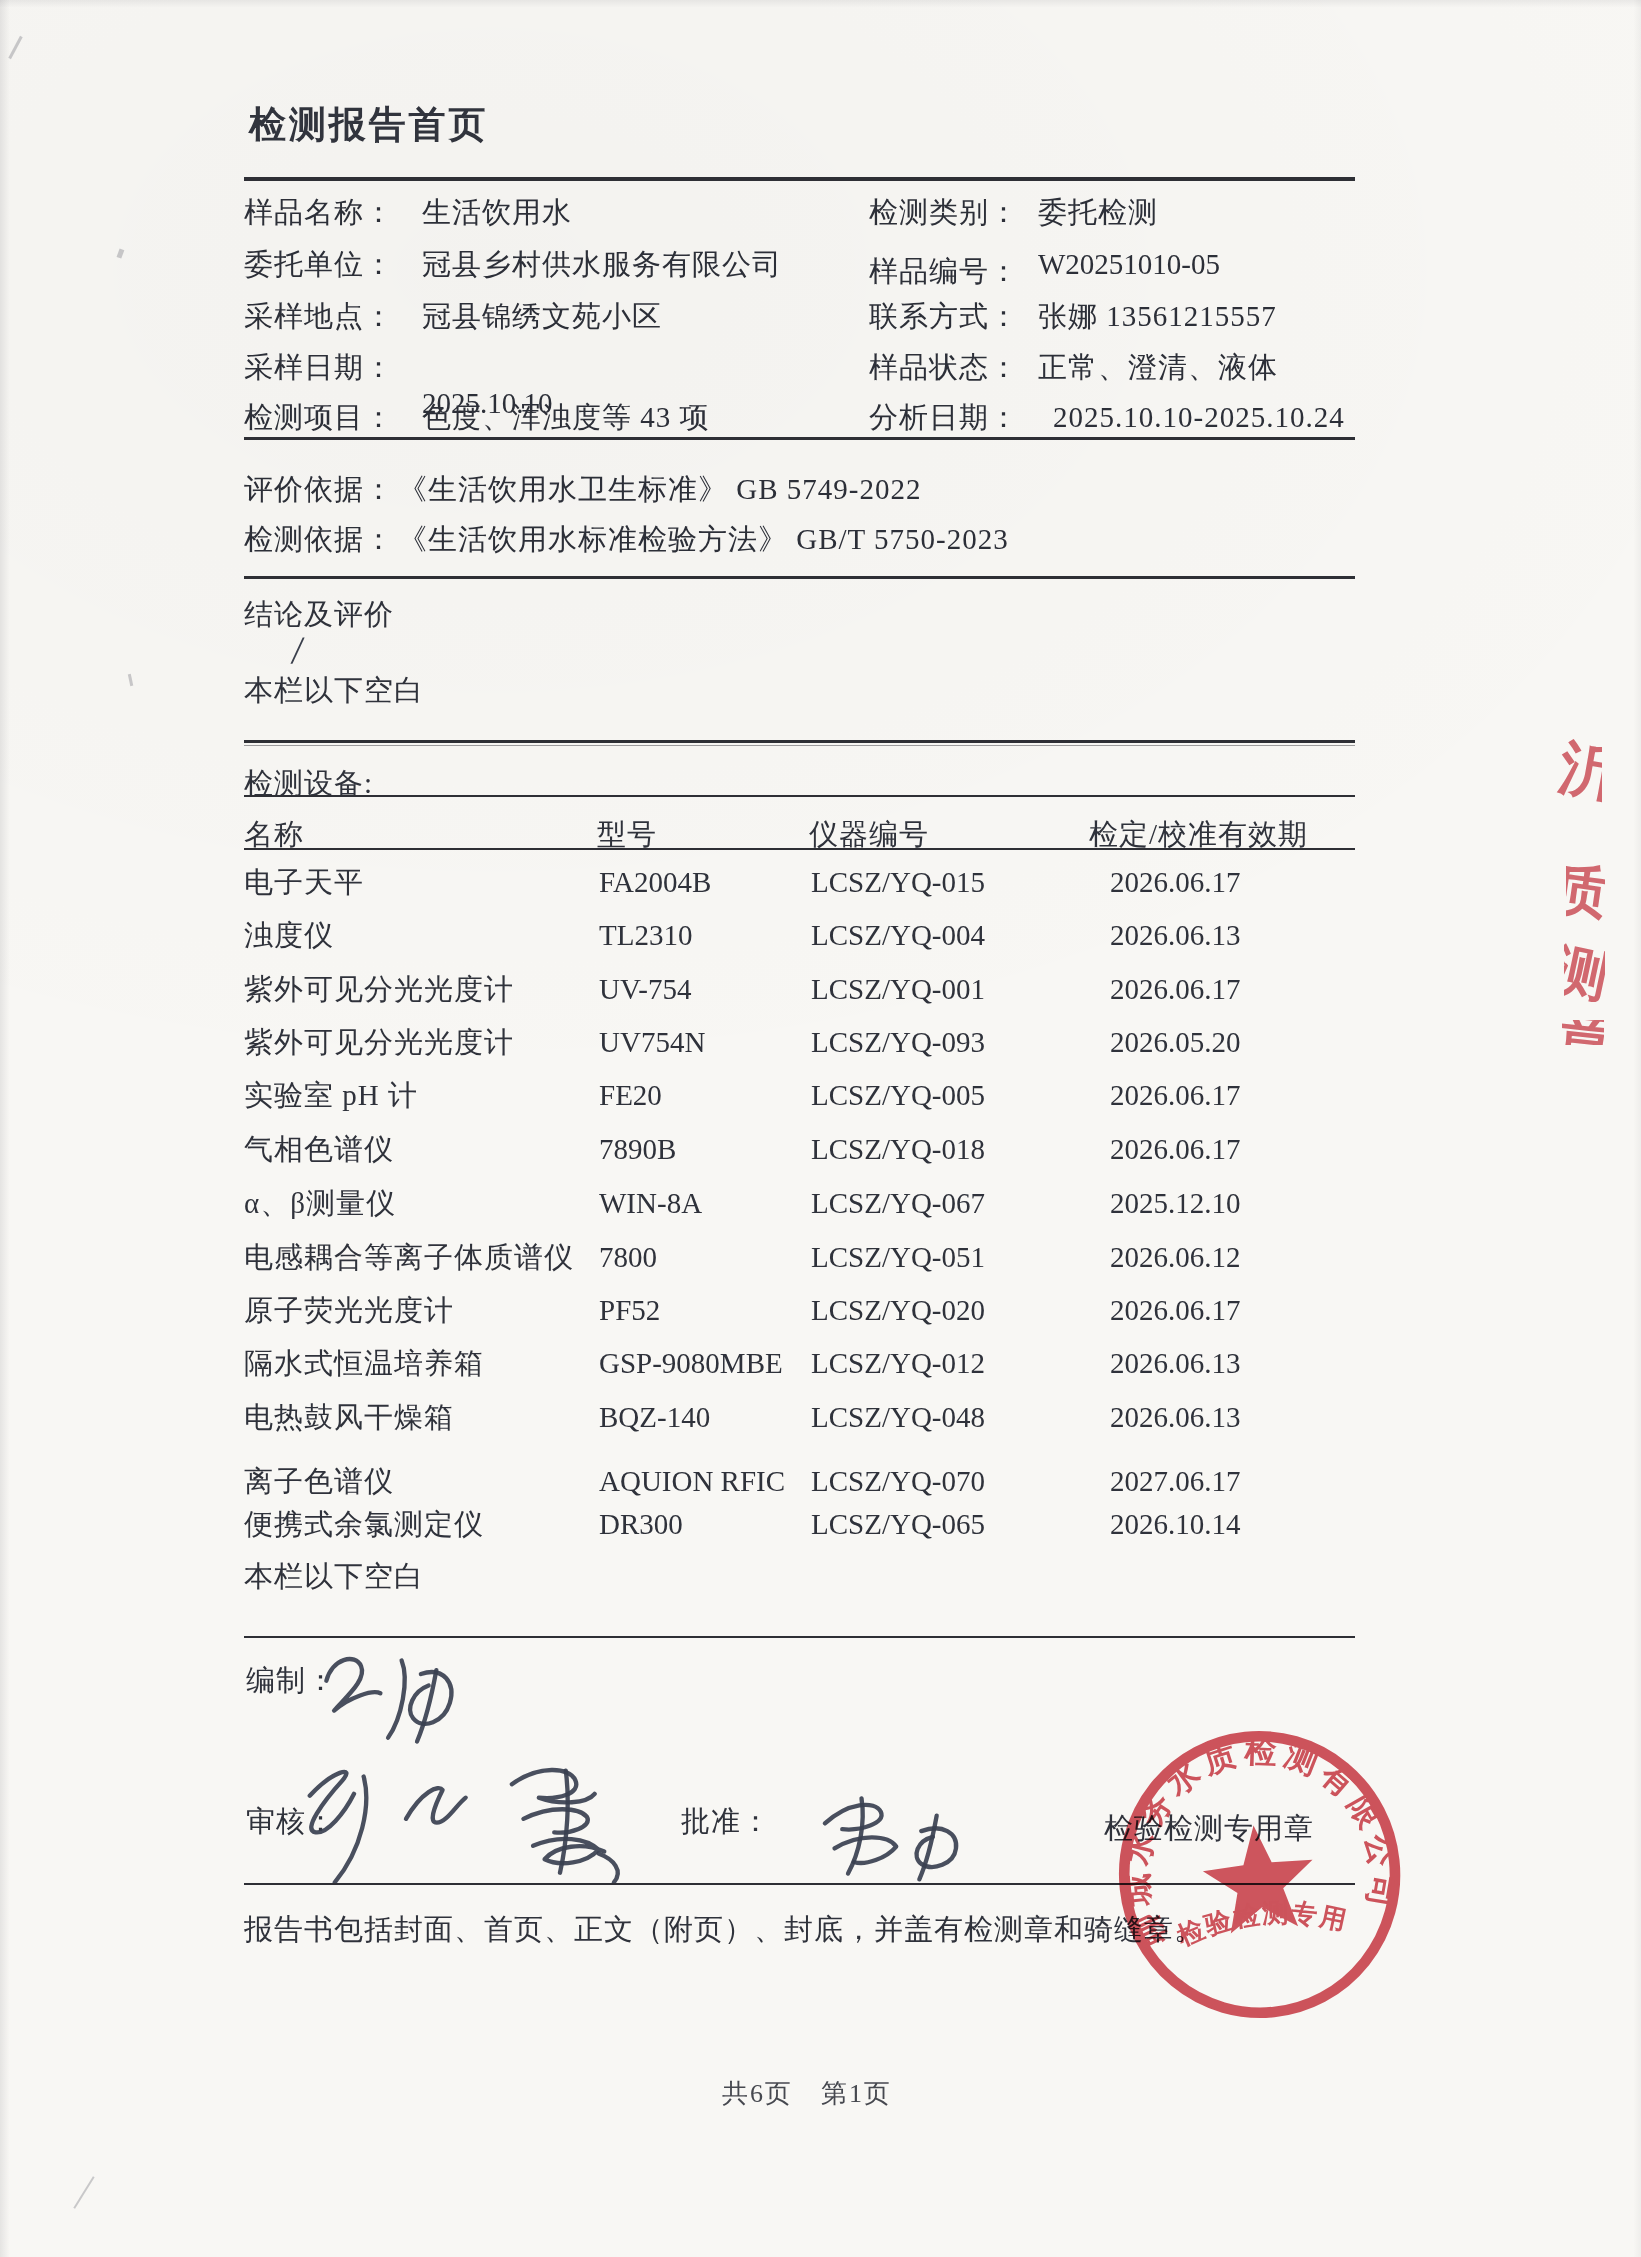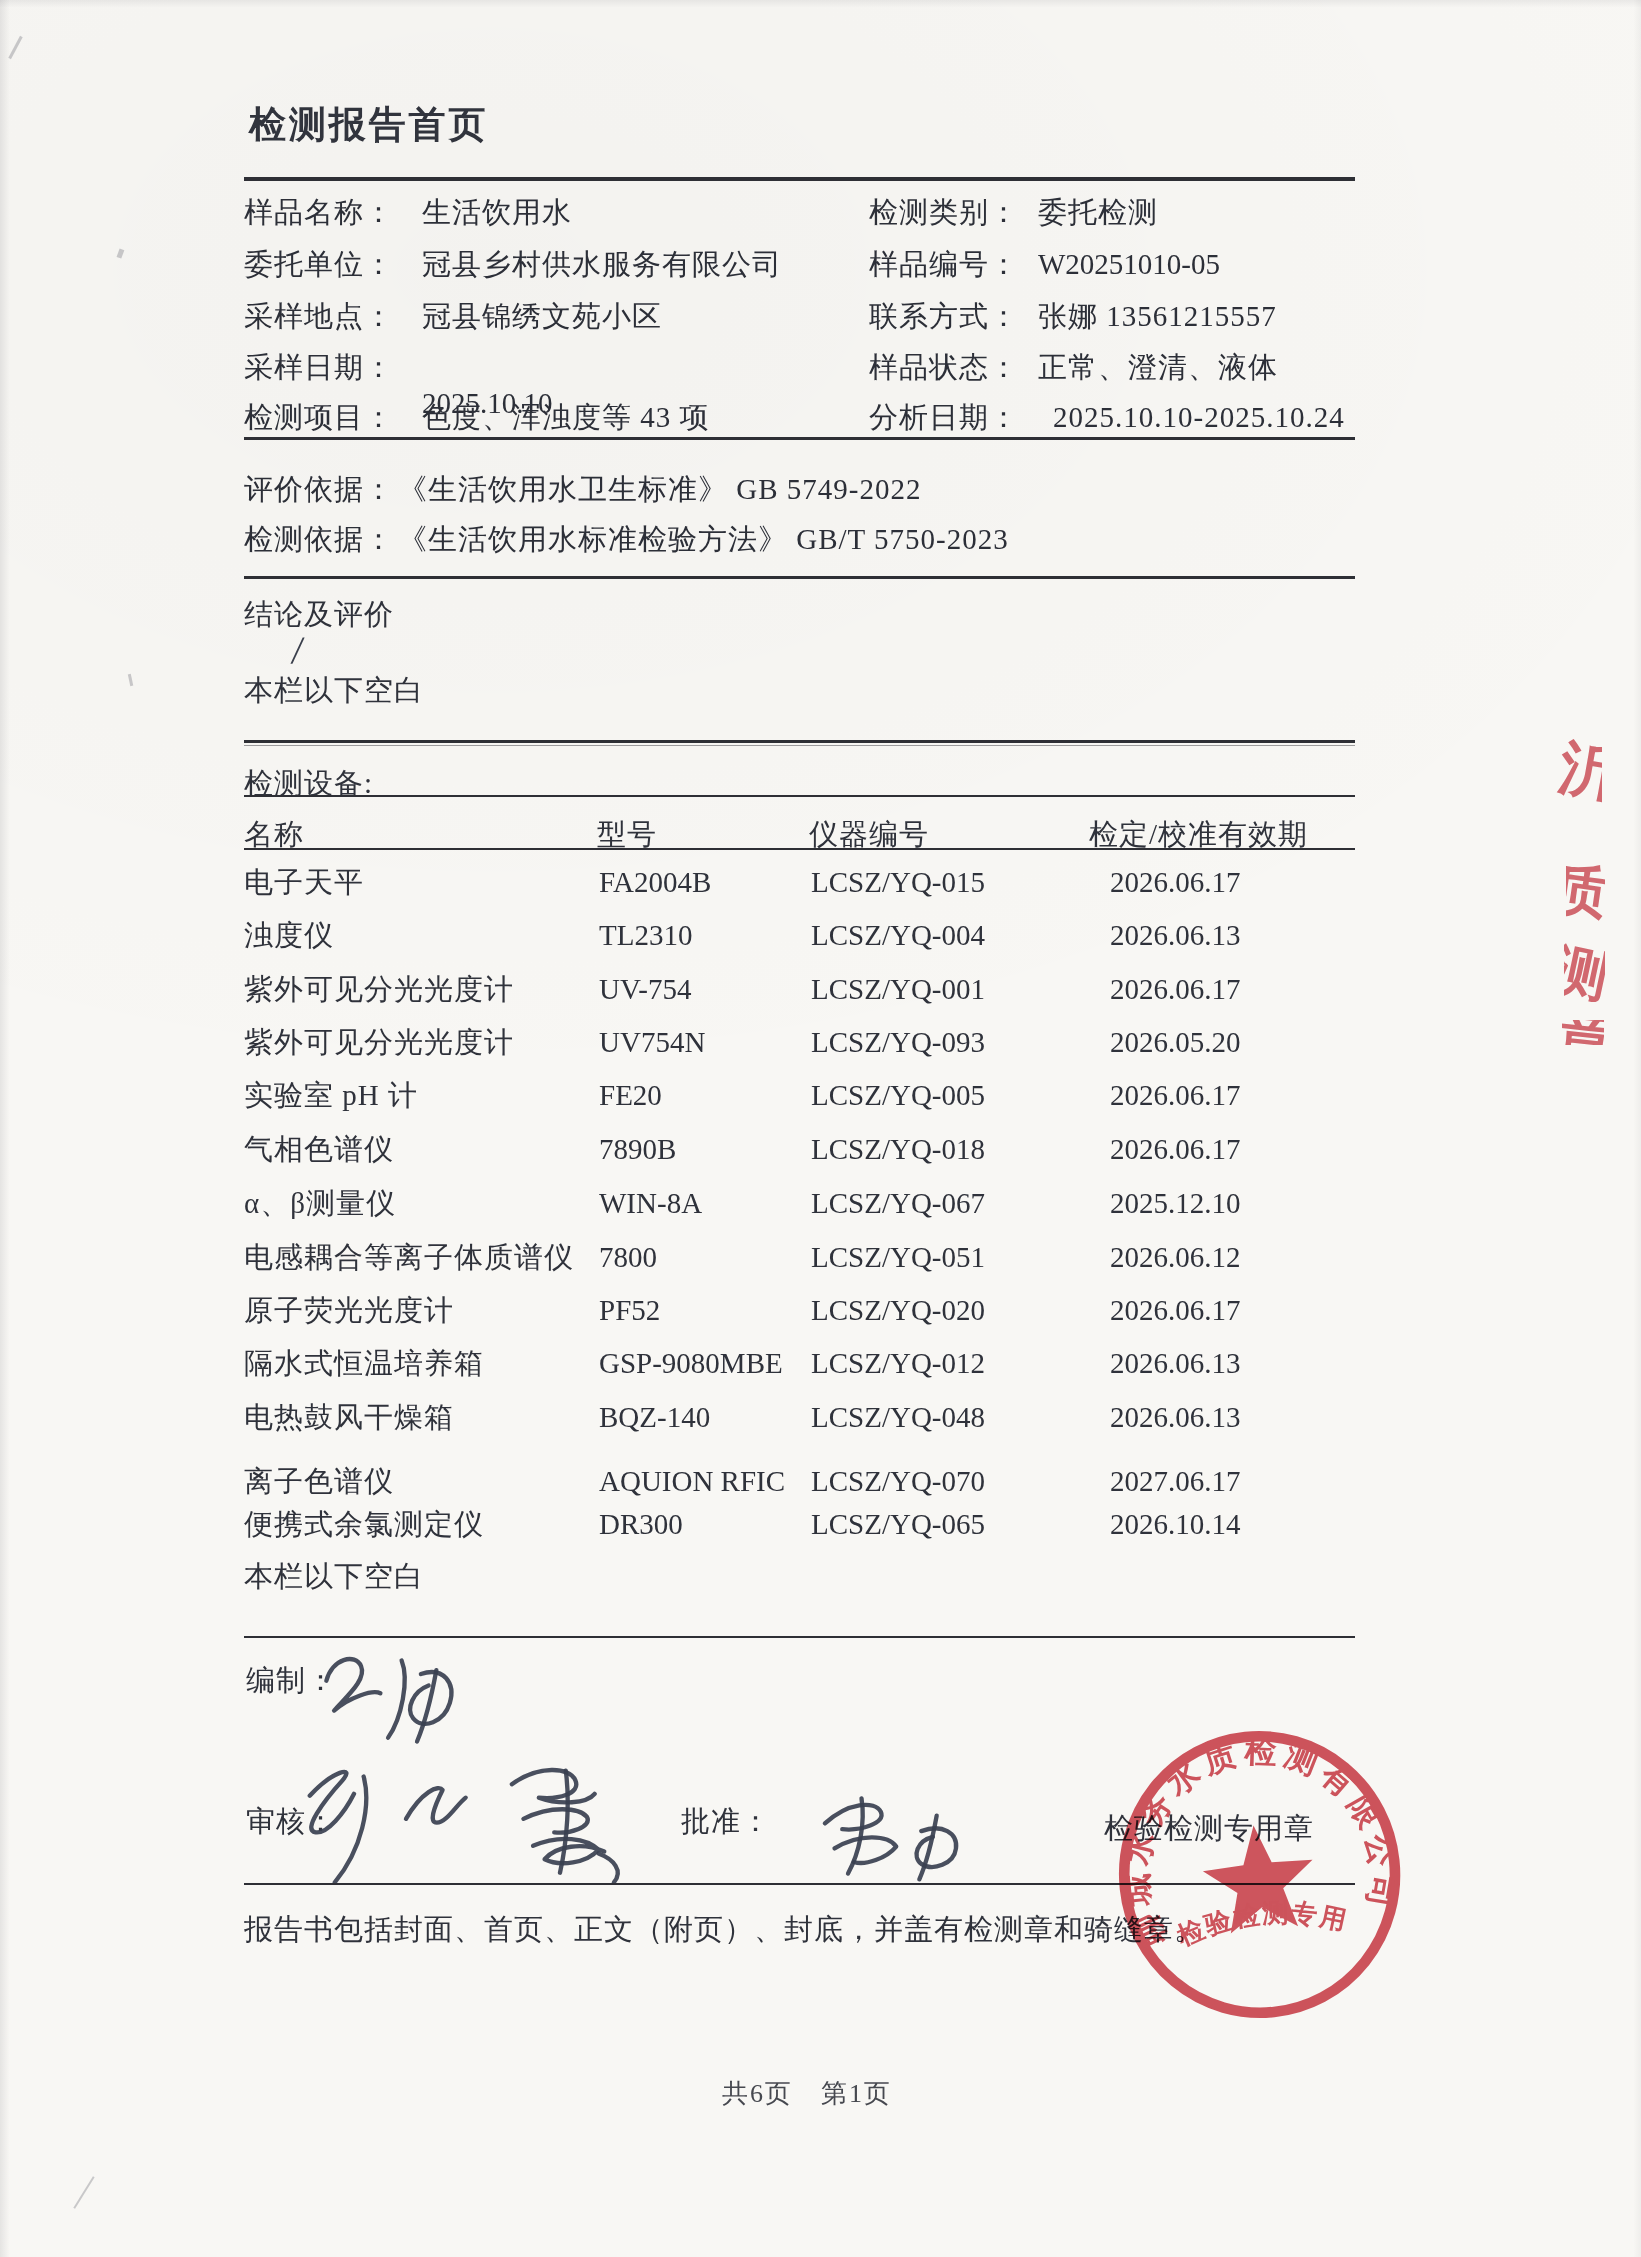--- a/index.html
+++ b/index.html
@@ -43,21 +43,21 @@
   <div>
     <div class="abs t30" style="left:0;top:195px;width:1641px;">
       <span class="abs lab cjk" style="left:244px;">样品名称：</span>
       <span class="abs val cjk" style="left:422px;">生活饮用水</span>
       <span class="abs lab cjk" style="left:869px;">检测类别：</span>
       <span class="abs val cjk" style="left:1038px;">委托检测</span>
     </div>
     <div class="abs t30" style="left:0;top:247px;width:1641px;">
       <span class="abs lab cjk" style="left:244px;">委托单位：</span>
       <span class="abs val cjk" style="left:422px;">冠县乡村供水服务有限公司</span>
-      <span class="abs lab cjk" style="left:869px;">样品编号：</span>
+      <span class="abs lab cjk" style="left:869px;margin-top:7px;">样品编号：</span>
       <span class="abs val" style="left:1038px;">W20251010-05</span>
     </div>
     <div class="abs t30" style="left:0;top:299px;width:1641px;">
       <span class="abs lab cjk" style="left:244px;">采样地点：</span>
       <span class="abs val cjk" style="left:422px;">冠县锦绣文苑小区</span>
       <span class="abs lab cjk" style="left:869px;">联系方式：</span>
       <span class="abs val cjk" style="left:1038px;">张娜 13561215557</span>
     </div>
     <div class="abs t30" style="left:0;top:350px;width:1641px;">
       <span class="abs lab cjk" style="left:244px;">采样日期：</span>

